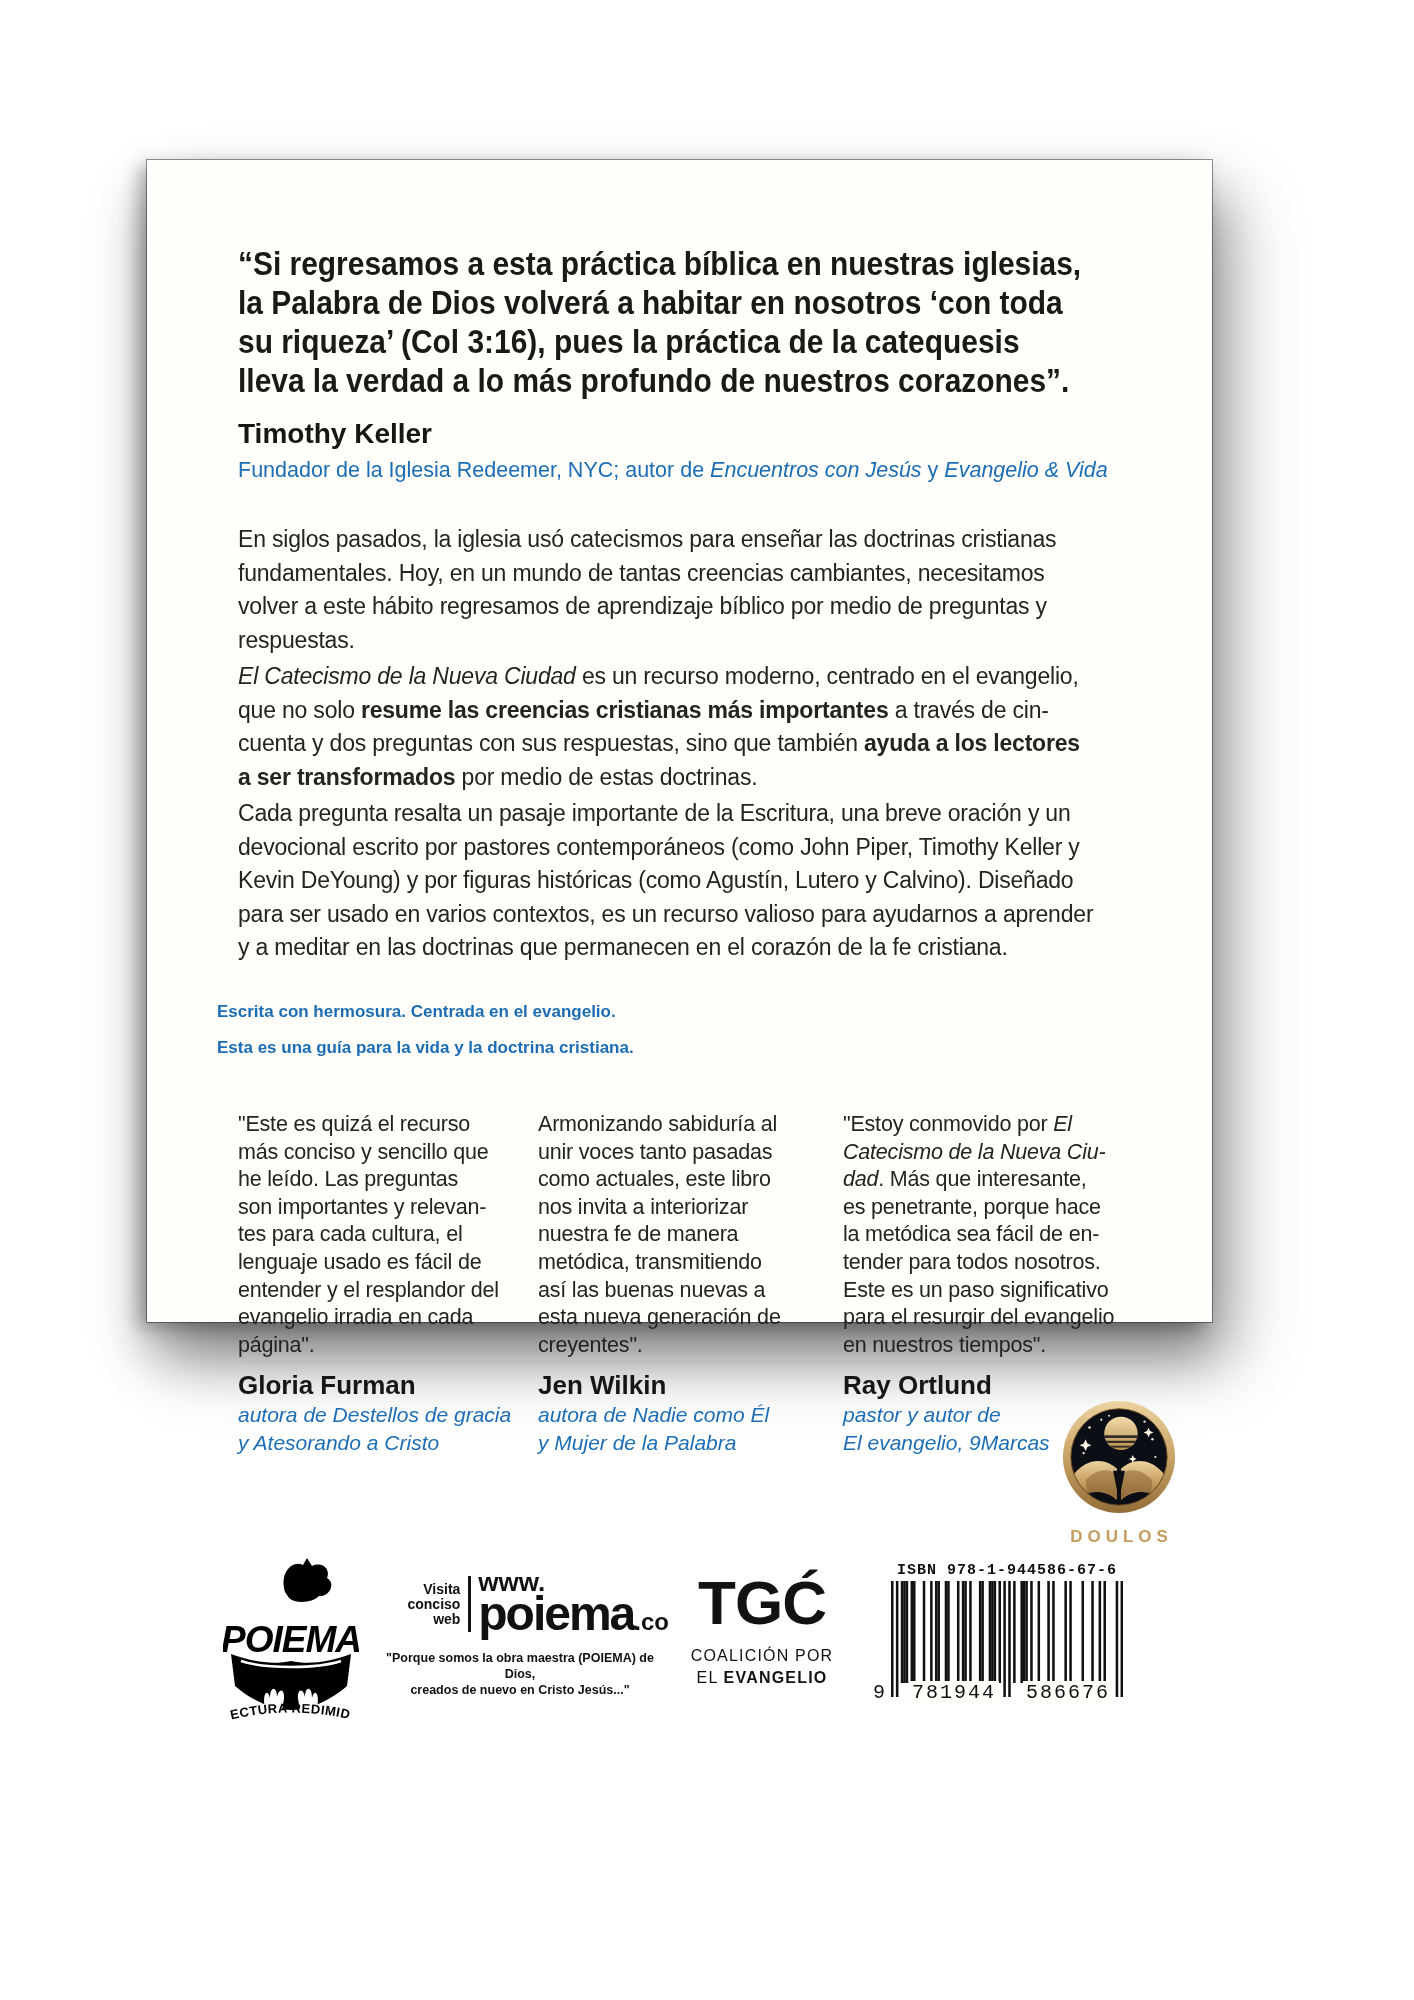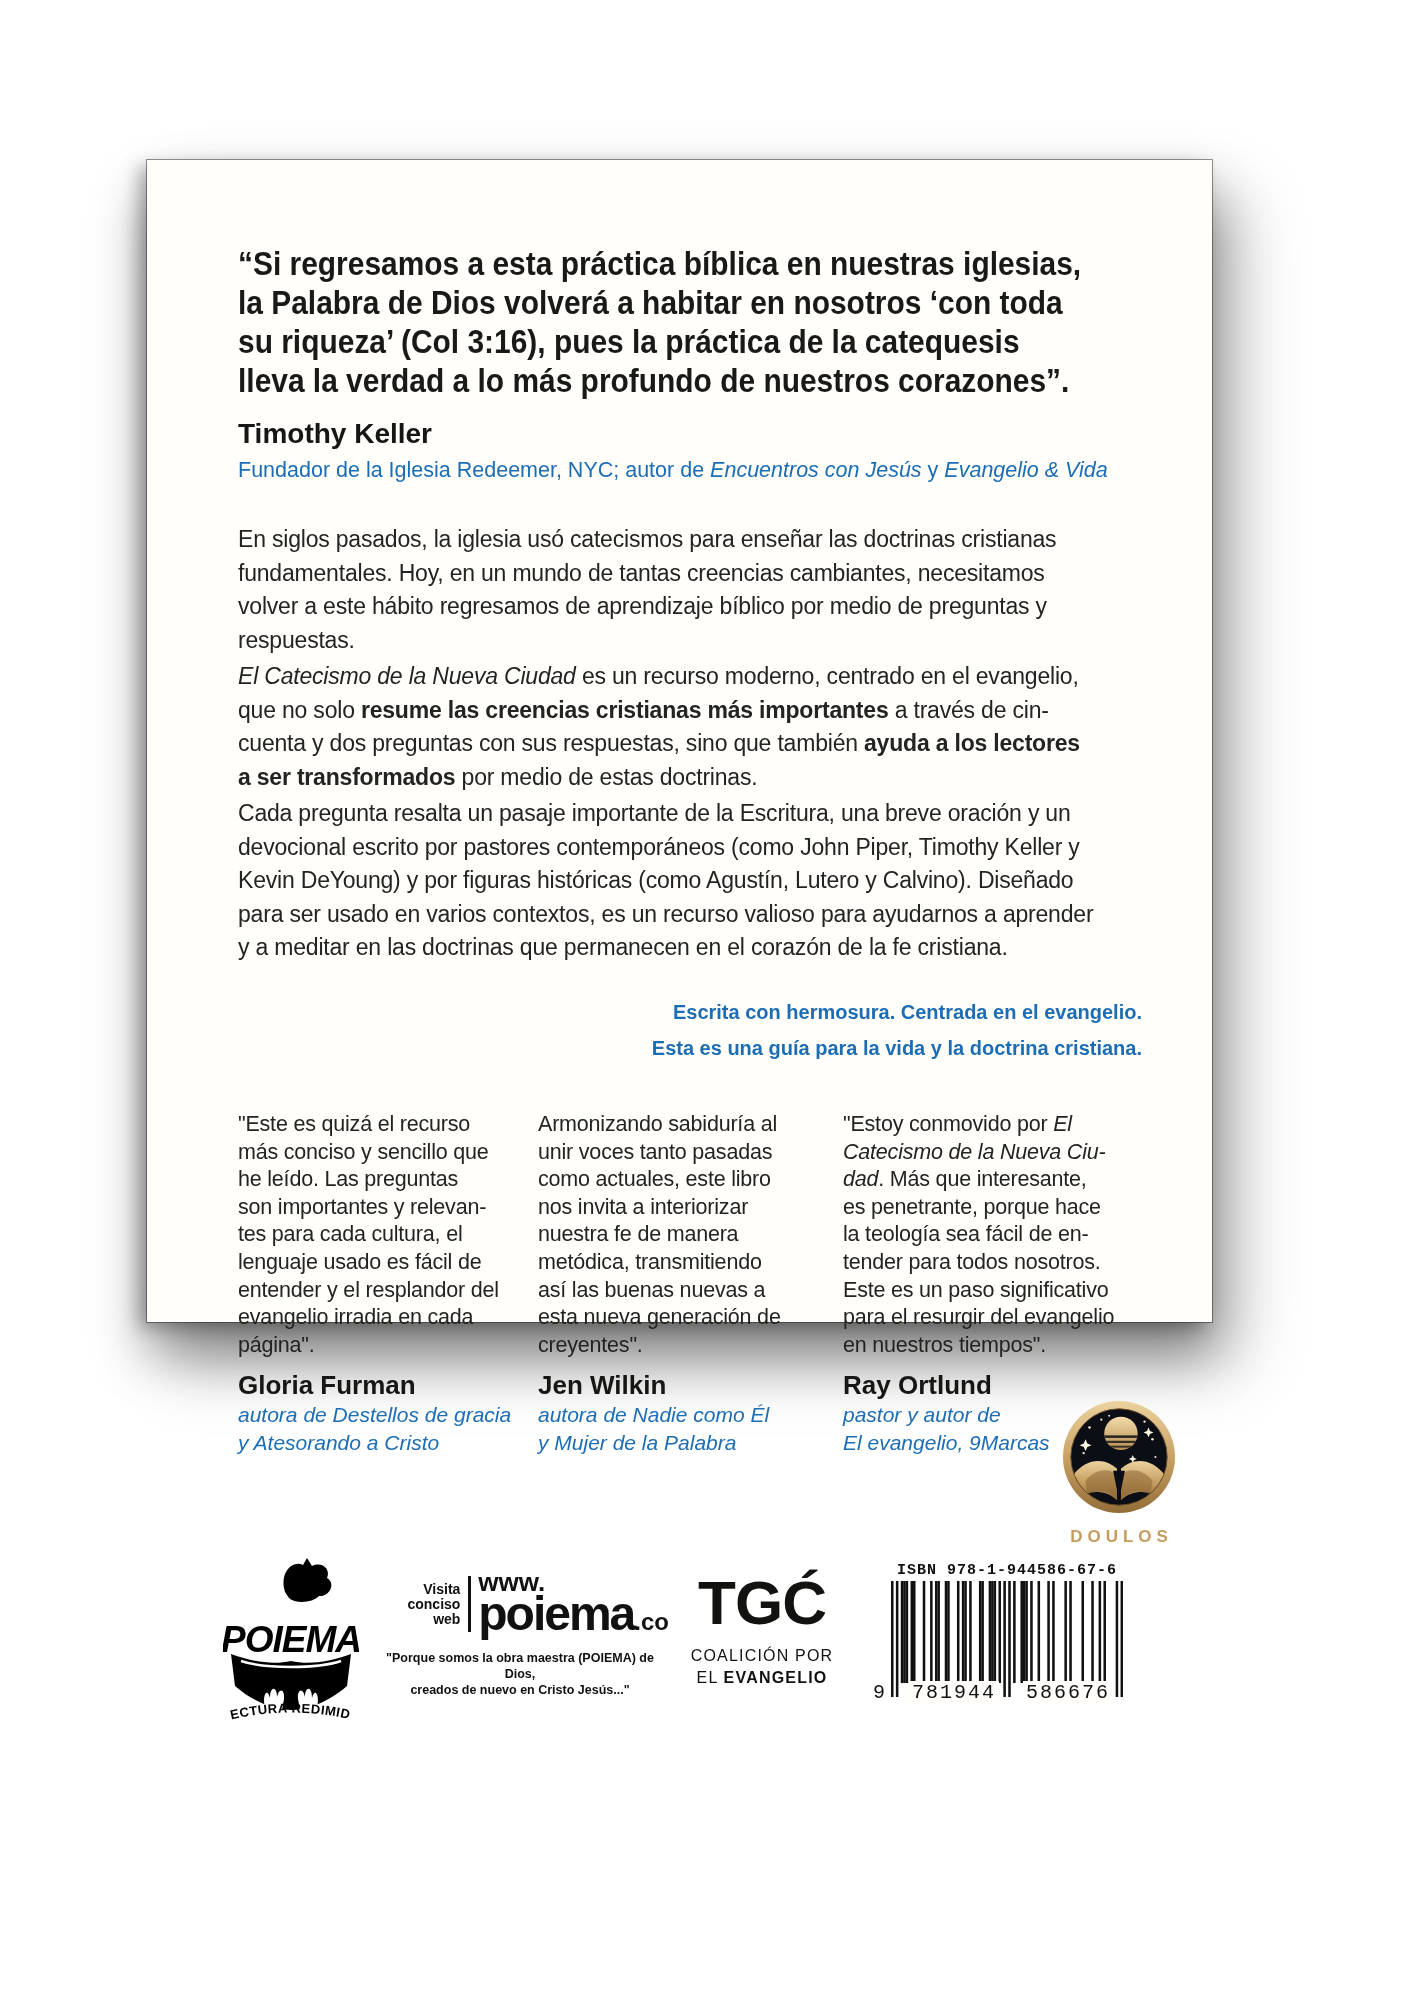--- a/index.html
+++ b/index.html
@@ -30,21 +30,21 @@
   .headline{left:91px;top:84px;font-size:34px;line-height:39px;font-weight:bold;color:#191917;white-space:nowrap;}
   .headline>div{transform:scaleX(.88);transform-origin:0 0;}
   .author-name{left:91px;top:258px;font-size:28px;font-weight:bold;color:#161614;}
   .author-bio{left:91px;top:298px;font-size:21.5px;color:var(--accent);white-space:nowrap;}
   
   .para{font-size:23px;line-height:33.5px;letter-spacing:-.2px;color:#232321;white-space:nowrap;}
   .p-intro{left:91px;top:363px;}
   .p-about{left:91px;top:500px;}
   .p-details{left:91px;top:637px;}
   
-  .tagline{left:70px;top:834px;width:925px;text-align:right;font-size:20px;line-height:36px;font-weight:bold;color:var(--accent);}
+  .tagline{left:70px;top:834px;width:925px;text-align:left;font-size:17px;line-height:36px;font-weight:bold;color:var(--accent);}
   
   .t-col{top:951px;}
   .t-col-1{left:91px;width:300px;}
   .t-col-2{left:391px;width:300px;}
   .t-col-3{left:696px;width:315px;}
   .t-quote{font-size:21.5px;line-height:27.6px;letter-spacing:-.2px;color:#232321;min-height:259px;}
   .t-name{font-size:26px;font-weight:bold;color:#161614;margin-bottom:0;}
   .t-bio{font-size:21px;line-height:28px;font-style:italic;color:var(--accent);}
   .run-i{font-style:italic;}
   .run-b{font-weight:bold;}
@@ -150,21 +150,21 @@
         <div>autora de Nadie como Él</div>
         <div>y Mujer de la Palabra</div>
       </div>
   </div>
   <div class="abs t-col t-col-3">
     <div class="t-quote">
         <div><span>"Estoy conmovido por </span><span class="run-i">El</span></div>
         <div><span class="run-i">Catecismo de la Nueva Ciu-</span></div>
         <div><span class="run-i">dad</span><span>. Más que interesante,</span></div>
         <div>es penetrante, porque hace</div>
-        <div>la teología sea fácil de en-</div>
+        <div>la metódica sea fácil de en-</div>
         <div>tender para todos nosotros.</div>
         <div>Este es un paso significativo</div>
         <div>para el resurgir del evangelio</div>
         <div>en nuestros tiempos".</div>
       </div>
     <div class="t-name">Ray Ortlund</div>
     <div class="t-bio">
         <div>pastor y autor de</div>
         <div>El evangelio, 9Marcas</div>
       </div>

